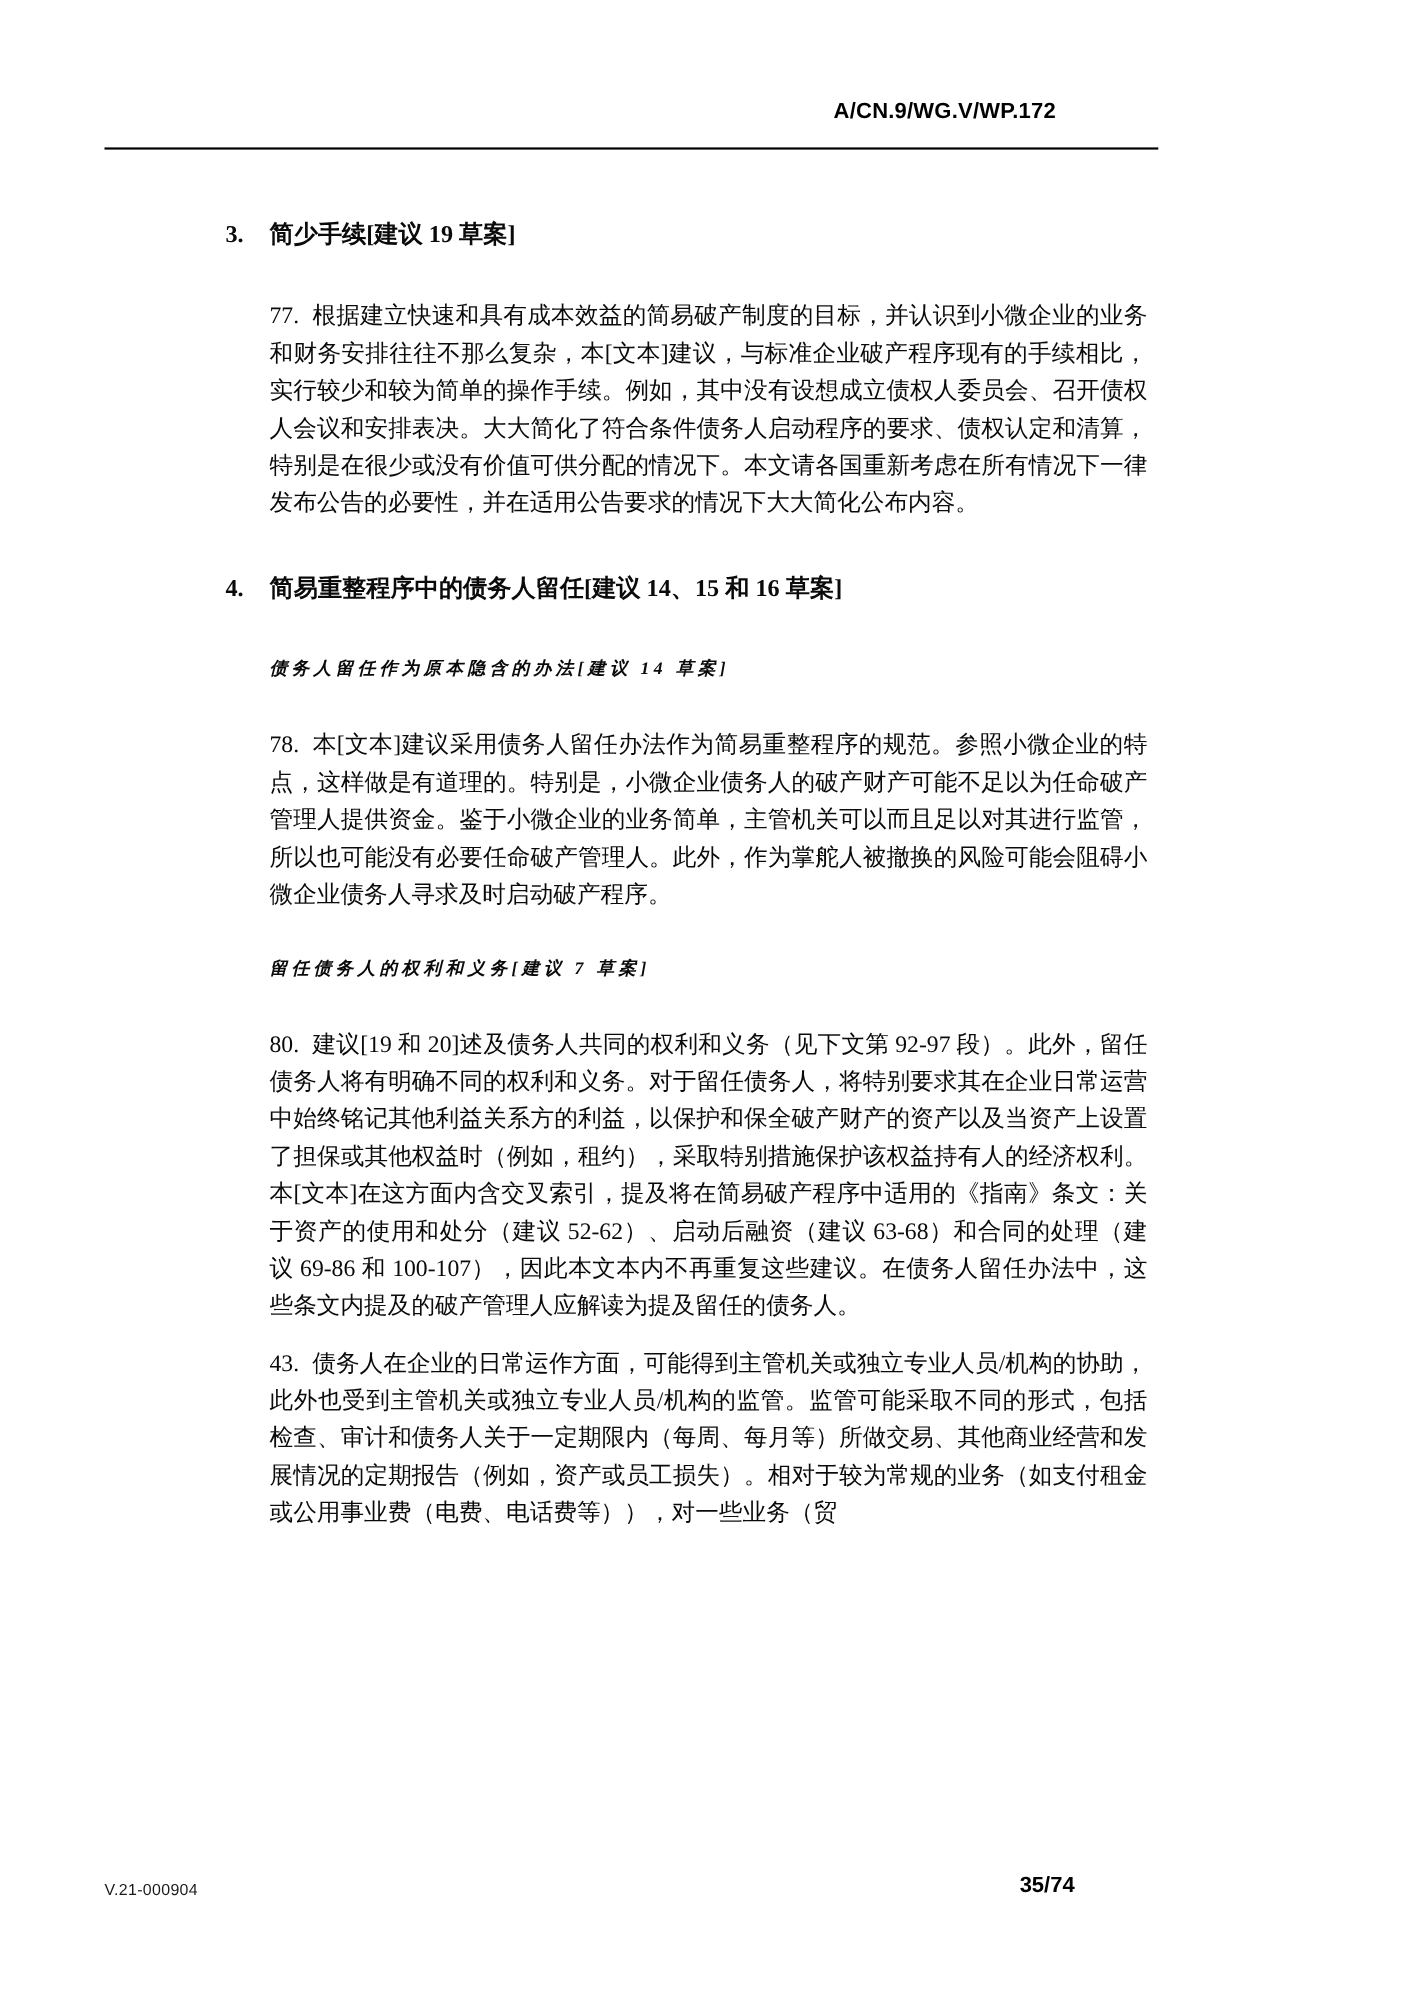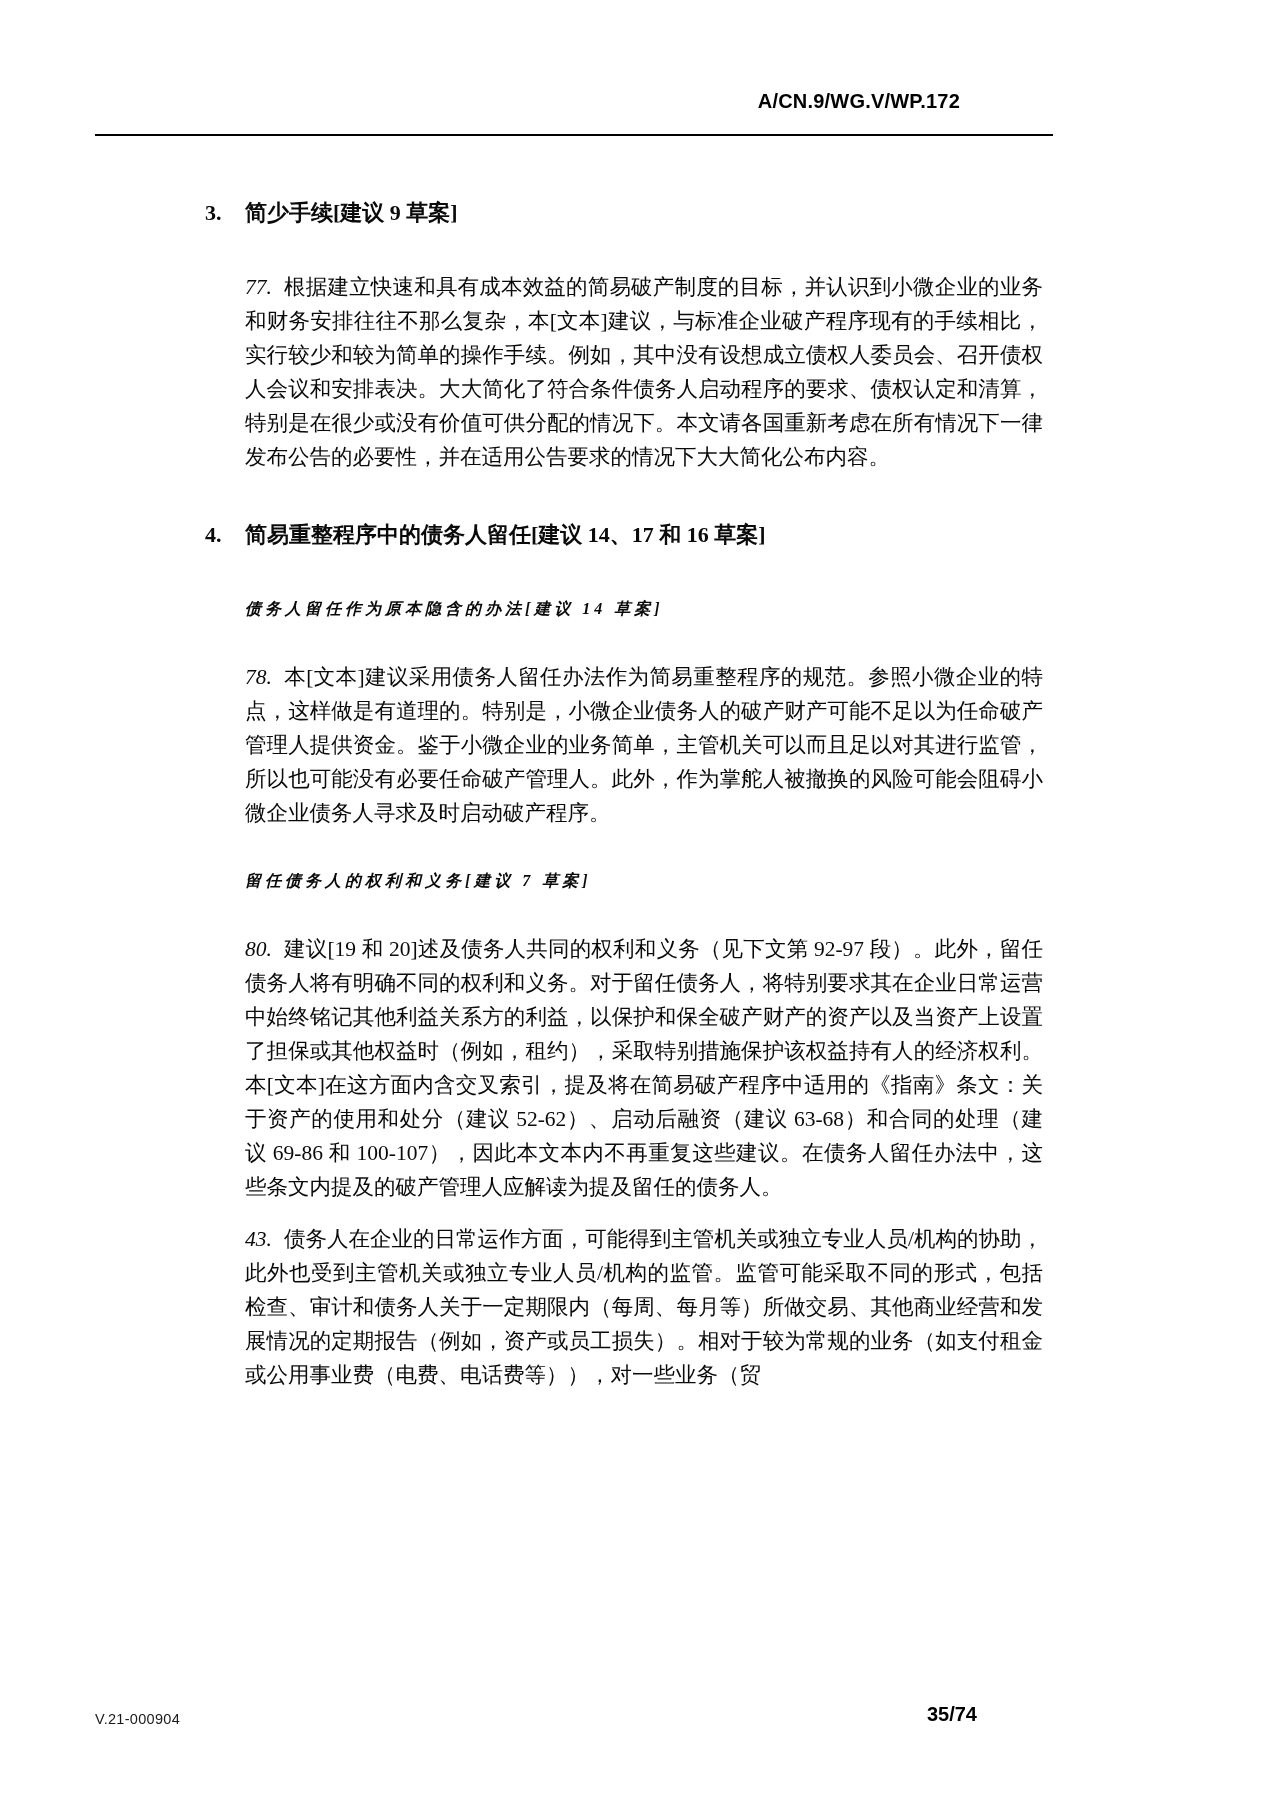--- a/index.html
+++ b/index.html
@@ -43,21 +43,20 @@
     width: 798px;
     font-size: 21.5px;
     line-height: 34px;
     text-align: justify;
   }
   .para {
     margin: 0 0 18px 0;
   }
   .p-num {
     margin-right: 12px;
-    font-style: italic;
   }
   .heading {
     position: relative;
     margin: 44px 0 40px 0;
     font-weight: bold;
     font-size: 22px;
     line-height: 34px;
     text-align: left;
   }
   .heading .h-num {
@@ -96,25 +95,25 @@
 <body>
 
 <div class="page">
 
   <div class="doc-header">A/CN.9/WG.V/WP.172</div>
   <div class="header-rule"></div>
 
   <main class="content">
 
 
-    <h2 class="heading"><span class="h-num">3.</span><span class="h-text">简少手续[建议 9 草案]</span></h2>
+    <h2 class="heading"><span class="h-num">3.</span><span class="h-text">简少手续[建议 19 草案]</span></h2>
 
     <p class="para"><span class="p-num">77.</span><span>根据建立快速和具有成本效益的简易破产制度的目标，并认识到小微企业的业务和财务安排往往不那么复杂，本[文本]建议，与标准企业破产程序现有的手续相比，实行较少和较为简单的操作手续。例如，其中没有设想成立债权人委员会、召开债权人会议和安排表决。大大简化了符合条件债务人启动程序的要求、债权认定和清算，特别是在很少或没有价值可供分配的情况下。本文请各国重新考虑在所有情况下一律发布公告的必要性，并在适用公告要求的情况下大大简化公布内容。</span></p>
 
-    <h2 class="heading"><span class="h-num">4.</span><span class="h-text">简易重整程序中的债务人留任[建议 14、17 和 16 草案]</span></h2>
+    <h2 class="heading"><span class="h-num">4.</span><span class="h-text">简易重整程序中的债务人留任[建议 14、15 和 16 草案]</span></h2>
 
     <h3 class="subheading"><span>债务人留任作为原本隐含的办法[建议 14 草案]</span></h3>
 
     <p class="para"><span class="p-num">78.</span><span>本[文本]建议采用债务人留任办法作为简易重整程序的规范。参照小微企业的特点，这样做是有道理的。特别是，小微企业债务人的破产财产可能不足以为任命破产管理人提供资金。鉴于小微企业的业务简单，主管机关可以而且足以对其进行监管，所以也可能没有必要任命破产管理人。此外，作为掌舵人被撤换的风险可能会阻碍小微企业债务人寻求及时启动破产程序。</span></p>
 
 
     <h3 class="subheading"><span>留任债务人的权利和义务[建议 7 草案]</span></h3>
 
     <p class="para"><span class="p-num">80.</span><span>建议[19 和 20]述及债务人共同的权利和义务（见下文第 92-97 段）。此外，留任债务人将有明确不同的权利和义务。对于留任债务人，将特别要求其在企业日常运营中始终铭记其他利益关系方的利益，以保护和保全破产财产的资产以及当资产上设置了担保或其他权益时（例如，租约），采取特别措施保护该权益持有人的经济权利。本[文本]在这方面内含交叉索引，提及将在简易破产程序中适用的《指南》条文：关于资产的使用和处分（建议 52-62）、启动后融资（建议 63-68）和合同的处理（建议 69-86 和 100-107），因此本文本内不再重复这些建议。在债务人留任办法中，这些条文内提及的破产管理人应解读为提及留任的债务人。</span></p>
 

